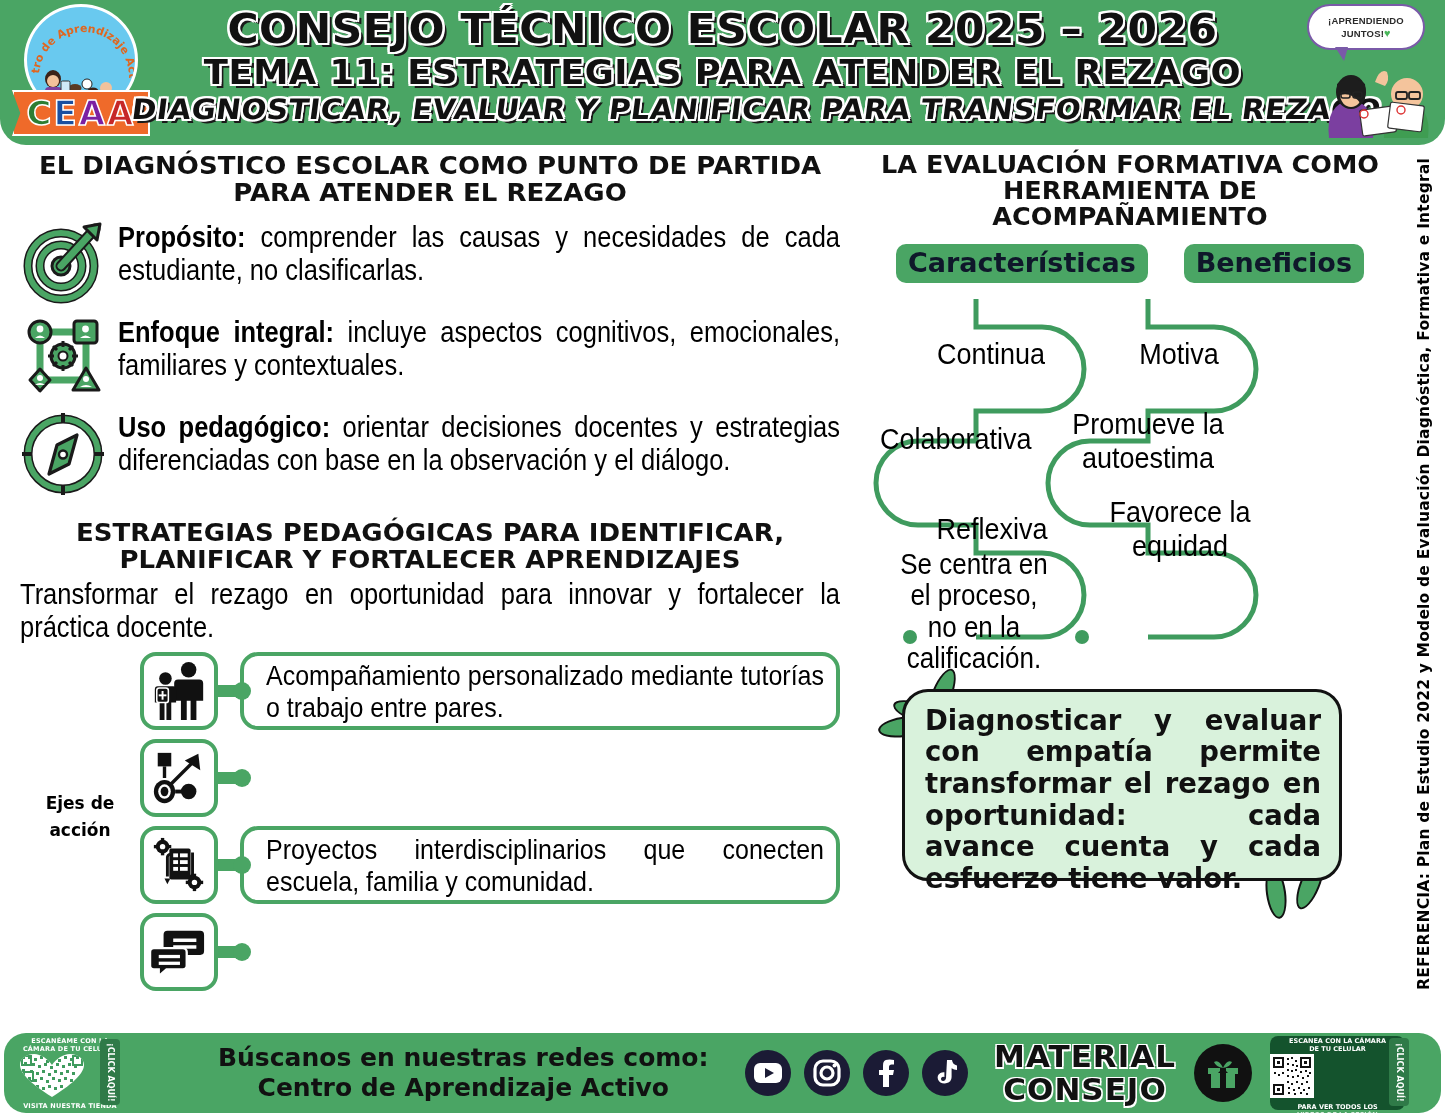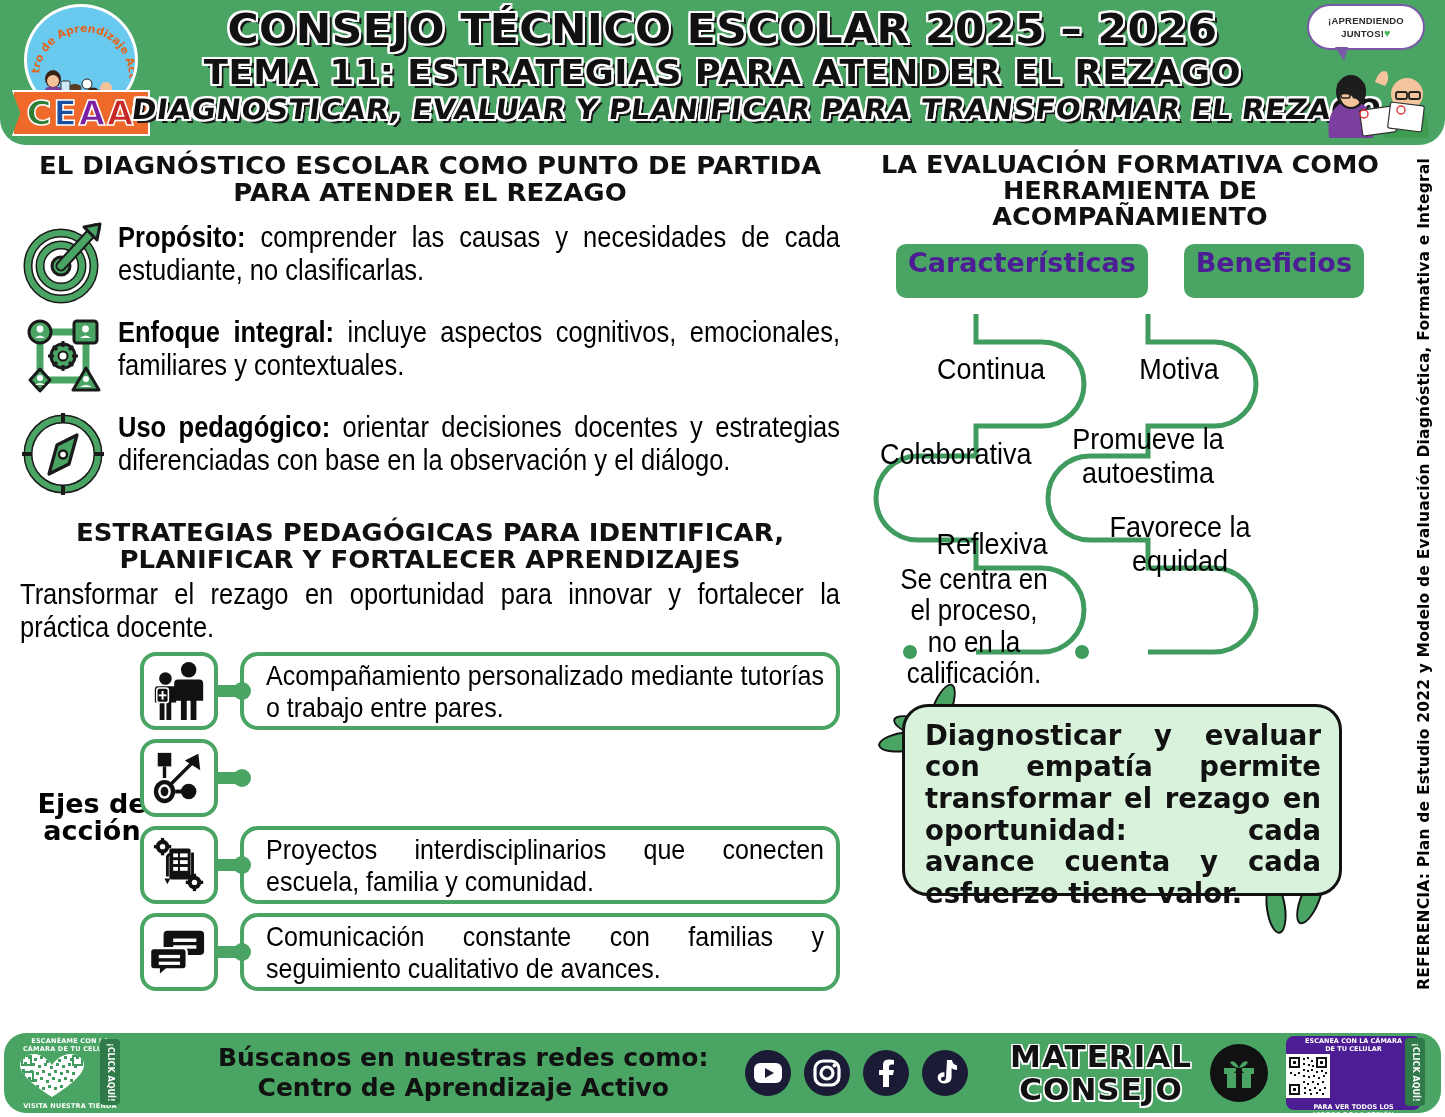--- a/index.html
+++ b/index.html
@@ -98,23 +98,23 @@
 
   .lead{
     font-family:"Liberation Sans", sans-serif;
     font-size:25.5px; line-height:29px; color:#000; text-align:justify;
     transform:scaleY(1.13); transform-origin:left top; margin-top:6px;
   }
 
   
   .ejes-wrap{ position:relative; margin-top:16px; }
   .ejes-label{
-    position:absolute; left:12px; top:138px; width:120px;
+    position:absolute; left:0px; top:138px; width:120px;
     font-family:"DejaVu Sans", sans-serif; font-weight:bold;
-    font-size:27px; line-height:27px; text-align:center; color:#000;
+    font-size:17px; line-height:27px; text-align:center; color:#000;
   }
   .strat-rows{ margin-left:120px; }
   .strat{ display:flex; align-items:center; margin-bottom:9px; position:relative; }
   .strat-ico{
     width:78px; height:78px; border:4px solid #4aa564; border-radius:16px;
     background:#fff; display:flex; align-items:center; justify-content:center;
     flex:0 0 auto; z-index:2;
   }
   .strat-conn{
     width:28px; height:12px; background:#4aa564; flex:0 0 auto; position:relative;
@@ -130,23 +130,23 @@
   }
   .strat-box span{
     font-family:"Liberation Sans", sans-serif; font-size:25px; line-height:28px;
     color:#000; text-align:justify; display:block; width:100%;
     transform:scaleY(1.12); transform-origin:left center;
   }
 
   
   .pill-row{ display:flex; justify-content:space-between; margin-top:14px; padding:0 26px; }
   .pill{
-    background:#4aa564; color:#4c1d95; border-radius:10px;
+    background:#4aa564; color:#0f172a; border-radius:10px;
     font-family:"DejaVu Sans", sans-serif; font-weight:bold; font-size:27px;
-    padding:3px 12px 20px; position:relative;
+    padding:3px 12px 5px; position:relative;
   }
   .flow-area{ position:relative; width:520px; height:350px; margin-top:16px; }
   .flow-lbl{
     position:absolute; font-family:"Liberation Sans", sans-serif;
     color:#000; text-align:center; line-height:30px; font-size:27px;
     transform:scaleY(1.12);
   }
   .flow-note{
     position:absolute; font-family:"Liberation Sans", sans-serif;
     font-size:26px; line-height:28px; text-align:center; color:#000;
@@ -205,32 +205,32 @@
   .redes{
     flex:0 0 auto; margin-left:96px;
     font-family:"DejaVu Sans", sans-serif; font-weight:bold; font-size:25px;
     color:#111; text-align:center; line-height:30px;
   }
   .socials{ display:flex; gap:13px; margin-left:36px; flex:0 0 auto; }
   .soc{ width:46px; height:46px; border-radius:50%; background:#1b1b35;
         display:flex; align-items:center; justify-content:center; }
   .mat{
     margin-left:auto; display:flex; align-items:center; gap:18px;
-    padding-right:8px;
+    padding-right:24px;
   }
   .mat-txt{
     font-family:"DejaVu Sans", sans-serif; font-weight:bold; font-size:31px;
     line-height:33px; color:#111; text-align:center;
     text-shadow:1.5px 1.5px 0 #fff,-1.5px -1.5px 0 #fff,1.5px -1.5px 0 #fff,-1.5px 1.5px 0 #fff;
     letter-spacing:1px;
   }
   .gift{ width:58px; height:58px; border-radius:50%; background:#111;
          display:flex; align-items:center; justify-content:center; }
   .qr-right{
-    width:135px; height:74px; background:#4c1d95; border-radius:8px;
+    width:135px; height:74px; background:#14532d; border-radius:8px;
     position:relative; margin-right:12px; flex:0 0 auto;
   }
   .qr-right .cap{
     font-family:"DejaVu Sans", sans-serif; font-weight:bold; font-size:6.5px;
     color:#fff; text-align:center; line-height:7.5px; padding-top:2px;
   }
   .qr-sq{ width:44px; height:44px; margin:1px auto 0; background:#fff; position:relative; }
 </style>
 </head>
 <body>
@@ -476,23 +476,20 @@
           <svg viewBox="0 0 60 56" width="58" height="54">
             <path d="M18 6 h34 a4 4 0 0 1 4 4 v17 a4 4 0 0 1 -4 4 h-24 l-9 8 v-8 a4 4 0 0 1 -5 -4 v-17 a4 4 0 0 1 4 -4z" fill="#111"></path>
             <rect x="24" y="14" width="24" height="3.6" fill="#fff"></rect>
             <rect x="24" y="21" width="24" height="3.6" fill="#fff"></rect>
             <path d="M4 24 h30 a4 4 0 0 1 4 4 v14 a4 4 0 0 1 -4 4 h-17 l-8 7 v-7 h-5 a4 4 0 0 1 -4 -4 v-14 a4 4 0 0 1 4 -4z" fill="#111" stroke="#fff" stroke-width="2.4"></path>
             <rect x="9" y="31" width="22" height="3.4" fill="#fff"></rect>
             <rect x="9" y="38" width="22" height="3.4" fill="#fff"></rect>
           </svg>
         </div>
         <div class="strat-conn"></div>
-        <div class="strat-box">
-            <span>Comunicación constante con familias y seguimiento cualitativo de avances.</span>
-          </div>
       </div>
 
     </div>
   </div>
 </div>
 
 <div class="col-right">
 
   <div class="sec-title right">
     <div>LA EVALUACIÓN FORMATIVA COMO</div>

